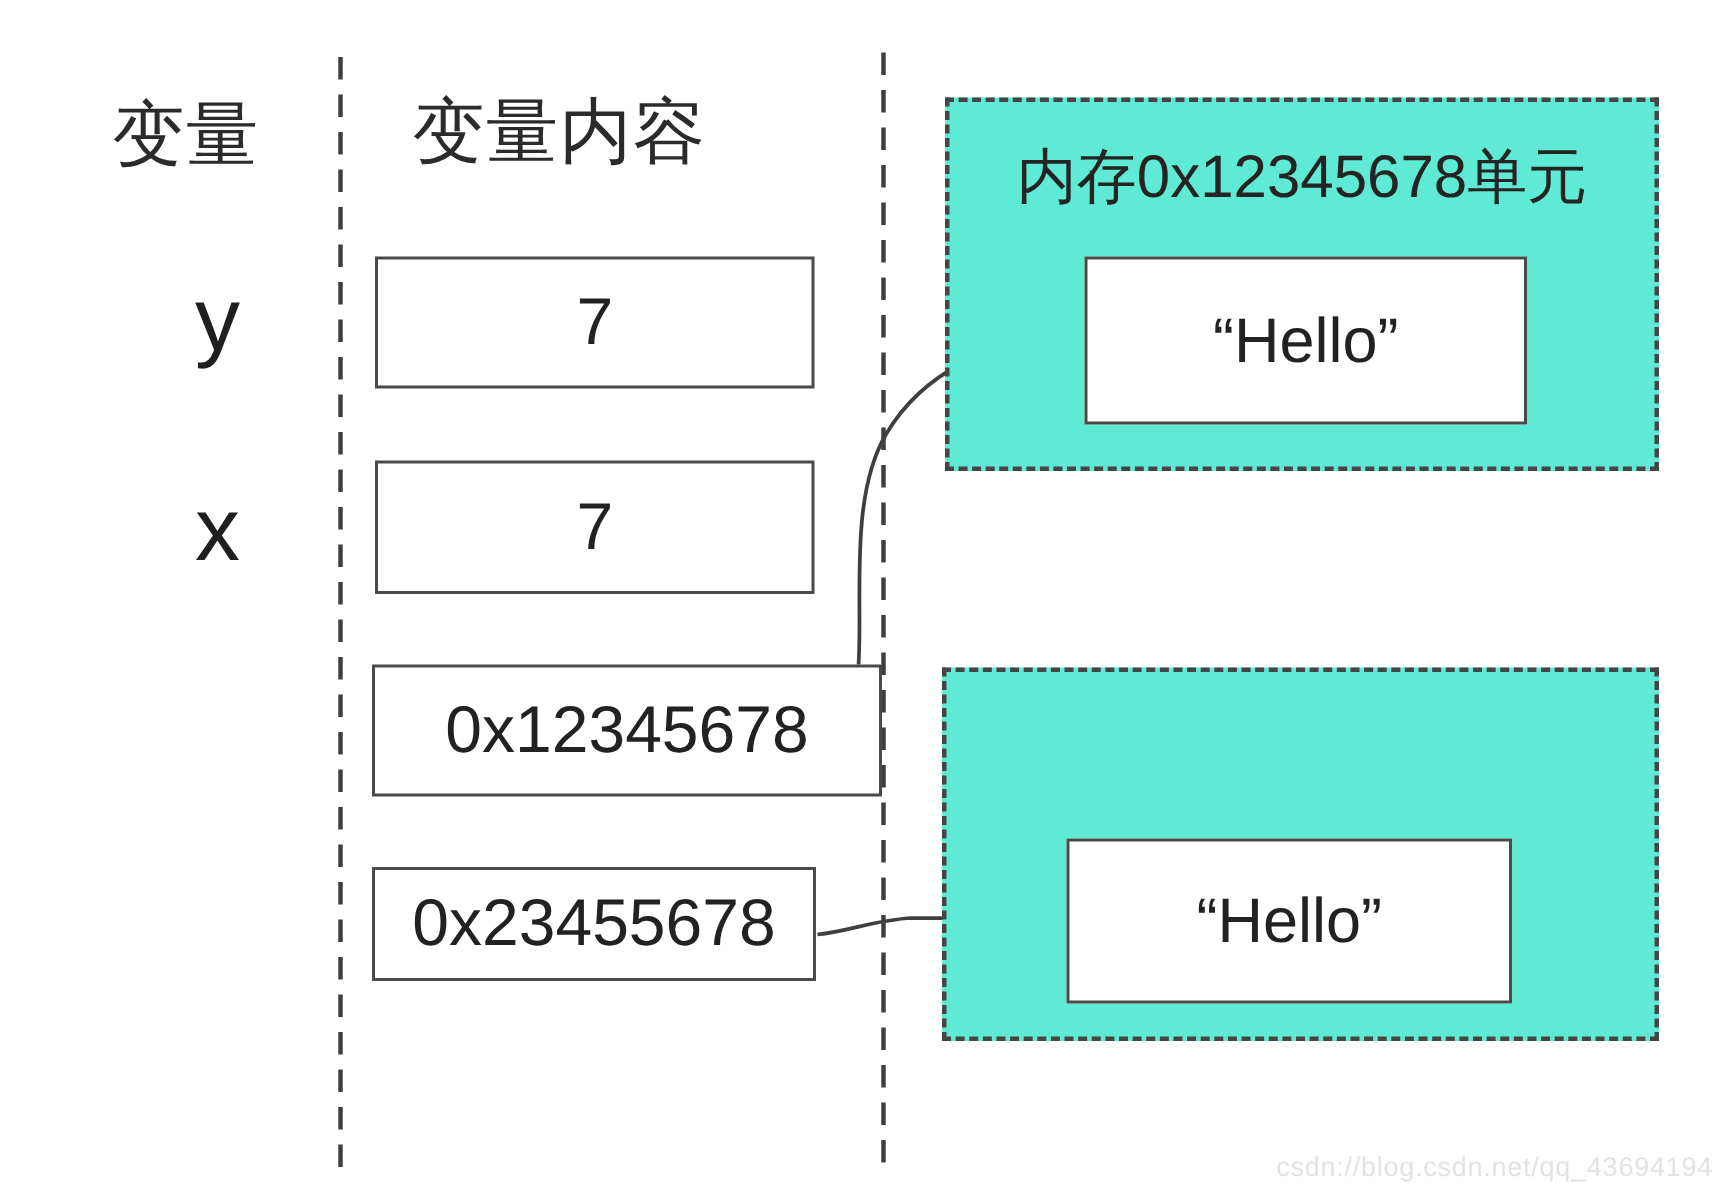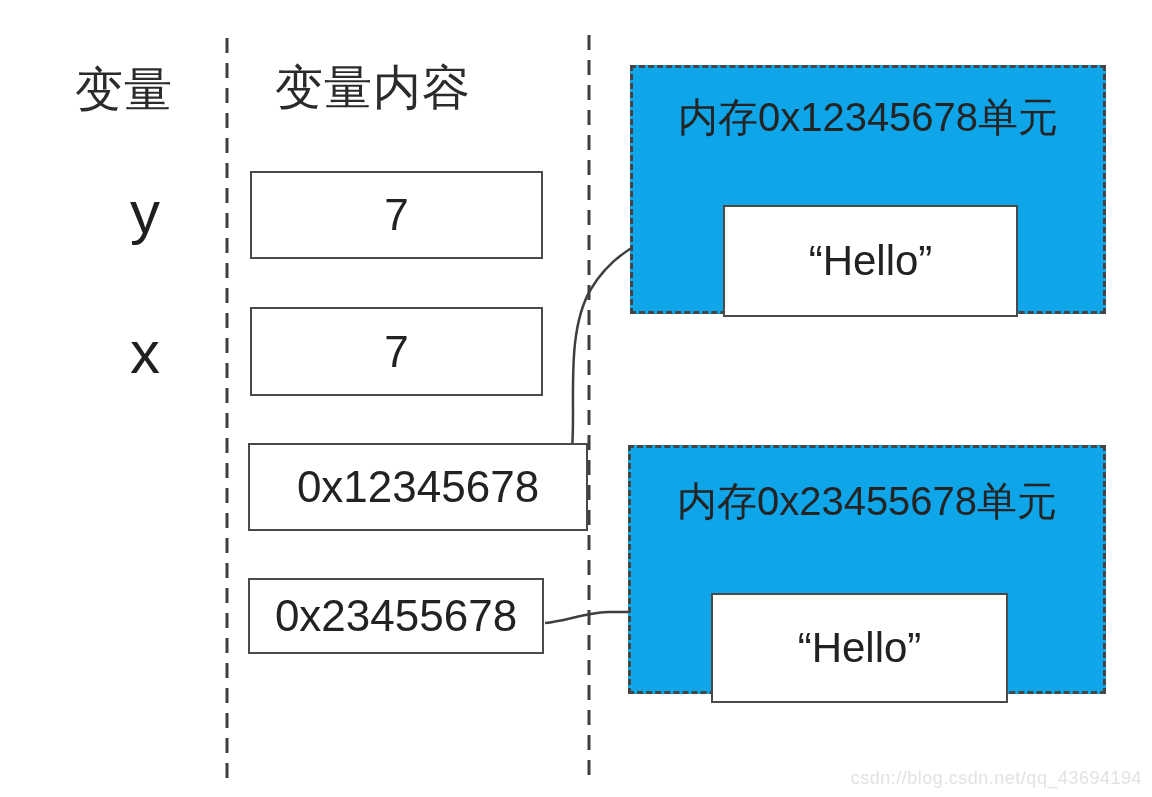--- a/index.html
+++ b/index.html
@@ -19,34 +19,34 @@
   .val-box{
     position:absolute;border:2px solid #4a4a4a;background:#ffffff;
     display:flex;align-items:center;justify-content:center;
     font-size:44px;color:#222222;box-sizing:border-box;
   }
   .box-y{left:250px;top:171px;width:293px;height:88px;}
   .box-x{left:250px;top:307px;width:293px;height:89px;}
   .box-str1{left:248px;top:443px;width:340px;height:88px;}
   .box-str2{left:248px;top:578px;width:296px;height:76px;}
   .mem-unit{
-    position:absolute;border:3px dashed #454545;background:#0ea5e9;box-sizing:border-box;
+    position:absolute;border:3px dashed #454545;background:#5eead4;box-sizing:border-box;
   }
   .unit-1{left:630px;top:65px;width:476px;height:249px;}
   .unit-2{left:628px;top:445px;width:478px;height:249px;}
   .mem-title{
     position:absolute;left:0;width:100%;text-align:center;
     font-size:40px;color:#242424;white-space:nowrap;
   }
   .title-1{top:22px;}
   .title-2{top:26px;}
   .mem-box{
     position:absolute;border:2px solid #4a4a4a;background:#ffffff;
     display:flex;align-items:center;justify-content:center;
-    font-size:42px;color:#222222;box-sizing:border-box;margin-top:34px;
+    font-size:42px;color:#222222;box-sizing:border-box;
   }
   .membox-1{left:90px;top:103px;width:295px;height:112px;}
   .membox-2{left:80px;top:111px;width:297px;height:110px;}
   .watermark{
     position:absolute;right:10px;bottom:8px;font-size:18px;color:#e2e2e2;
     letter-spacing:0.5px;
   }
 </style>
 </head>
 <body>
@@ -72,19 +72,18 @@
   <div class="val-box box-x">7</div>
   <div class="val-box box-str1">0x12345678</div>
   <div class="val-box box-str2">0x23455678</div>
 
   <div class="mem-unit unit-1">
     <div class="mem-title title-1">内存0x12345678单元</div>
     <div class="mem-box membox-1">“Hello”</div>
   </div>
 
   <div class="mem-unit unit-2">
-    <div class="mem-title title-2">内存0x23455678单元</div>
     <div class="mem-box membox-2">“Hello”</div>
   </div>
 
   <div class="watermark">csdn://blog.csdn.net/qq_43694194</div>
 
 </div>
 
 </body></html>

